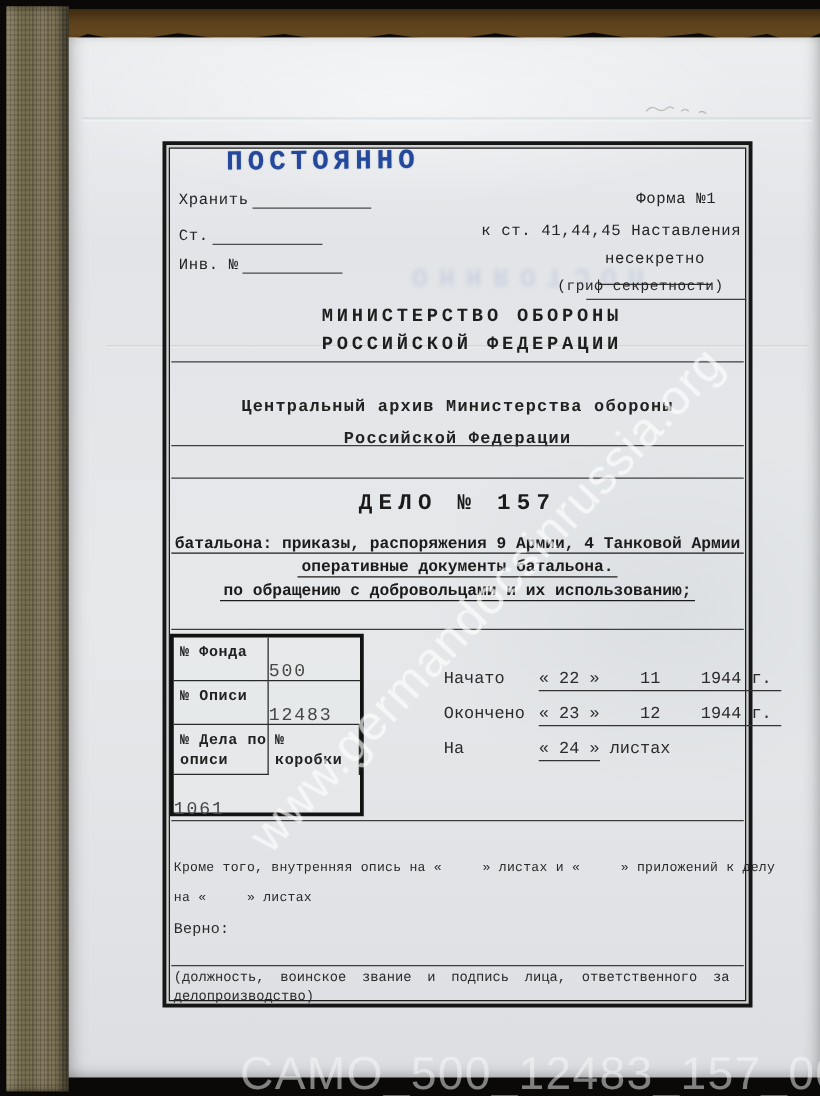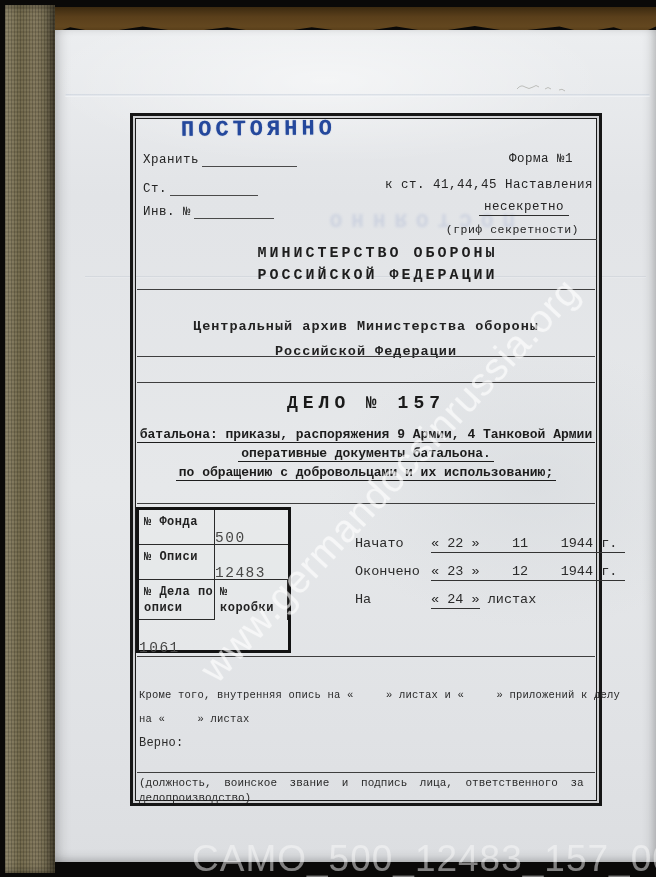--- a/index.html
+++ b/index.html
@@ -60,21 +60,21 @@
     position:absolute;left:190px;top:178px;width:270px;
     font-size:21px;font-weight:bold;letter-spacing:9px;color:#4a66b0;
     transform:scale(-1,-1);opacity:.14;filter:blur(1.6px);
     pointer-events:none;
   }
   
   .field{font-size:12.5px;letter-spacing:.5px;}
   .blank{display:inline-block;border-bottom:1px solid #4a4a4a;height:11px;vertical-align:bottom;margin-left:3px;}
   
   .meta{font-size:12.5px;letter-spacing:.5px;text-align:right;}
-  .u{border-bottom:1px solid #2e2e2e;padding:0 5px 1px;margin-top:37px;}
+  .u{border-bottom:1px solid #2e2e2e;padding:0 5px 13px;margin-top:37px;}
   
   .center{left:0;right:0;text-align:center;}
   .ministry{font-size:15px;font-weight:bold;letter-spacing:3px;line-height:22px;color:#1e1e1e;padding-left:23px;}
   .archive{font-size:13.5px;font-weight:bold;letter-spacing:1px;line-height:25px;color:#222;}
   .caption{font-size:11px;letter-spacing:1px;color:#3d3d3d;}
   .delo{font-size:18px;font-weight:bold;letter-spacing:5px;color:#1a1a1a;}
   .desc{font-size:13px;font-weight:bold;line-height:18px;color:#1c1c1c;}
   .desc div{margin-bottom:1px;}
   .desc span{border-bottom:1.5px solid #1d1d1d;padding:0 3px 0;}
   

